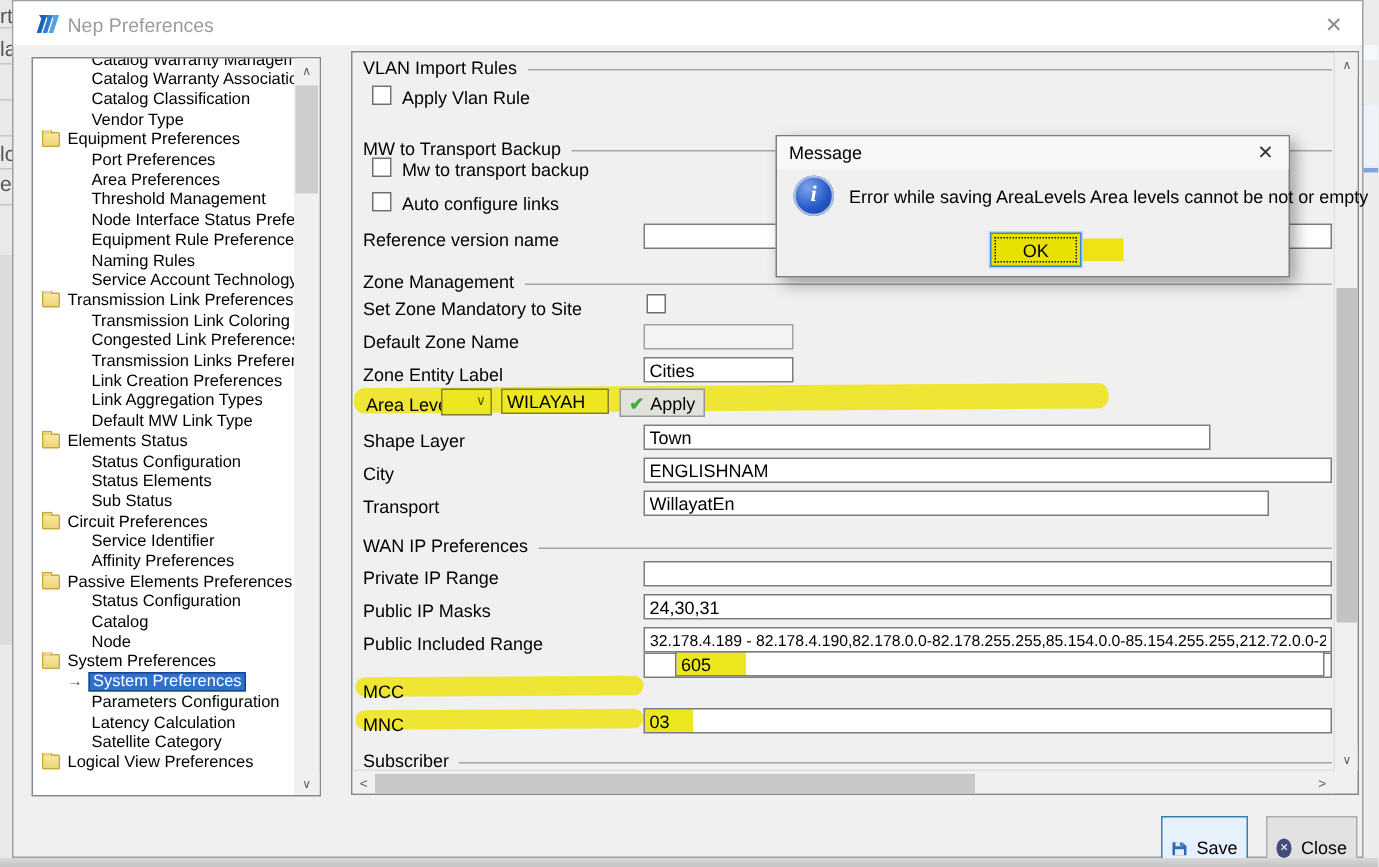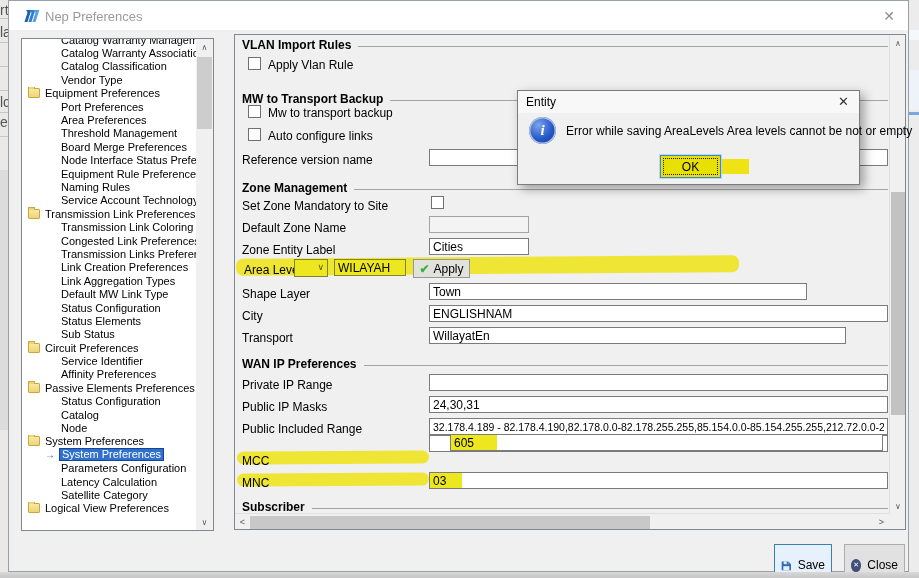--- a/index.html
+++ b/index.html
@@ -47,21 +47,21 @@
   .tree-label.selected { background:#2f6fce; color:#fff; border:1px solid #17458f; padding:0 2px; line-height:11px; }
   .tree-scroll { position:absolute; right:0; top:0; width:17px; height:491px; background:#f0f0f0; }
   .scroll-btn { position:absolute; left:0; width:17px; height:16px; display:flex;
     align-items:center; justify-content:center; font-size:8px; color:#5c5c5c; background:#f0f0f0; }
   .tree-scroll .thumb { position:absolute; left:1px; top:18px; width:15px; height:72px; background:#cdcdcd; }
 
   
   .main-panel { position:absolute; left:225px; top:33px; width:672px; height:496px;
     background:#f0f0f0; border:1px solid #828790; overflow:hidden; }
   .sect { position:absolute; left:7px; width:646px; display:flex; align-items:center; gap:7px;
-    font-size:12px; font-weight:bold; color:#000; z-index:2; }
+    font-size:12px; font-weight:normal; color:#000; z-index:2; }
   .sect .line { flex:1; height:1px; background:#a5a5a5; margin-top:2px; }
   .lbl { position:absolute; font-size:12px; color:#000; white-space:nowrap; z-index:2; }
   .cb { position:absolute; width:13px; height:13px; background:#fff; border:1px solid #707070; z-index:2; }
   .tf { position:absolute; height:17px; border:1px solid #7b7b7b; background:#fff;
     font-family:"Liberation Sans",sans-serif; font-size:12px; padding:0 3px; color:#000; z-index:2; }
   .tf.dim { background:#f3f3f3; border-color:#a3a3a3; }
   .tf.small-font { font-size:10.5px; }
   .marker { position:absolute; background:#efe313; border-radius:7px; opacity:.85; z-index:1; }
   .combo { position:absolute; width:34px; height:18px; border:1px solid #82822f; background:#ece71f; z-index:2; }
   .combo .chev { position:absolute; right:3px; top:2px; font-size:9px; color:#55551d; }
@@ -165,23 +165,20 @@
         <div class="tree-row item">
           <span class="tree-label">Port Preferences</span>
         </div>
         <div class="tree-row item">
           <span class="tree-label">Area Preferences</span>
         </div>
         <div class="tree-row item">
           <span class="tree-label">Threshold Management</span>
         </div>
         <div class="tree-row item">
-          <span class="tree-label">Board Merge Preferences</span>
-        </div>
-        <div class="tree-row item">
           <span class="tree-label">Node Interface Status Preferences</span>
         </div>
         <div class="tree-row item">
           <span class="tree-label">Equipment Rule Preferences</span>
         </div>
         <div class="tree-row item">
           <span class="tree-label">Naming Rules</span>
         </div>
         <div class="tree-row item">
           <span class="tree-label">Service Account Technology</span>
@@ -200,20 +197,24 @@
           <span class="tree-label">Transmission Links Preferences</span>
         </div>
         <div class="tree-row item">
           <span class="tree-label">Link Creation Preferences</span>
         </div>
         <div class="tree-row item">
           <span class="tree-label">Link Aggregation Types</span>
         </div>
         <div class="tree-row item">
           <span class="tree-label">Default MW Link Type</span>
+        </div>
+        <div class="tree-row folder">
+          <span class="folder-icon"></span>
+          <span class="tree-label">Elements Status</span>
         </div>
         <div class="tree-row item">
           <span class="tree-label">Status Configuration</span>
         </div>
         <div class="tree-row item">
           <span class="tree-label">Status Elements</span>
         </div>
         <div class="tree-row item">
           <span class="tree-label">Sub Status</span>
         </div>
@@ -368,21 +369,21 @@
     <span>Save</span>
   </button>
   <button class="btn close">
     <span class="close-circle">✕</span>
     <span>Close</span>
   </button>
 </div>
 
 <div class="msg-dialog">
   <div class="msg-title">
-    <span>Entity</span>
+    <span>Message</span>
     <span class="msg-close">✕</span>
   </div>
   <div class="info-icon">
     <span>i</span>
   </div>
   <div class="msg-text">Error while saving AreaLevels Area levels cannot be not or empty</div>
   <div class="ok-tail"></div>
   <button class="ok-btn">OK</button>
 </div>
 

